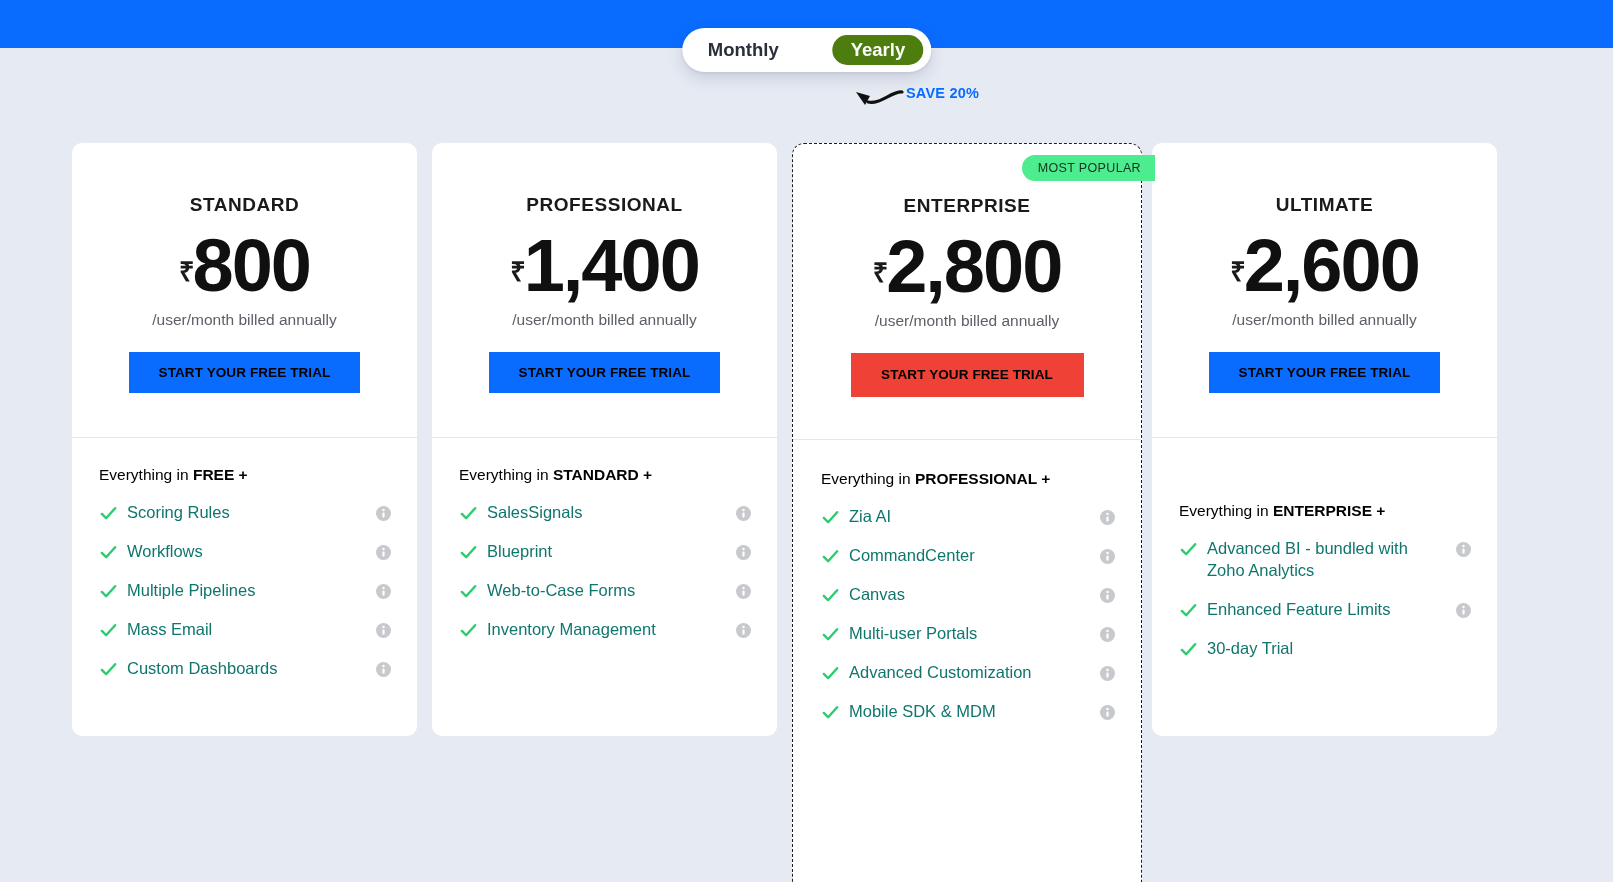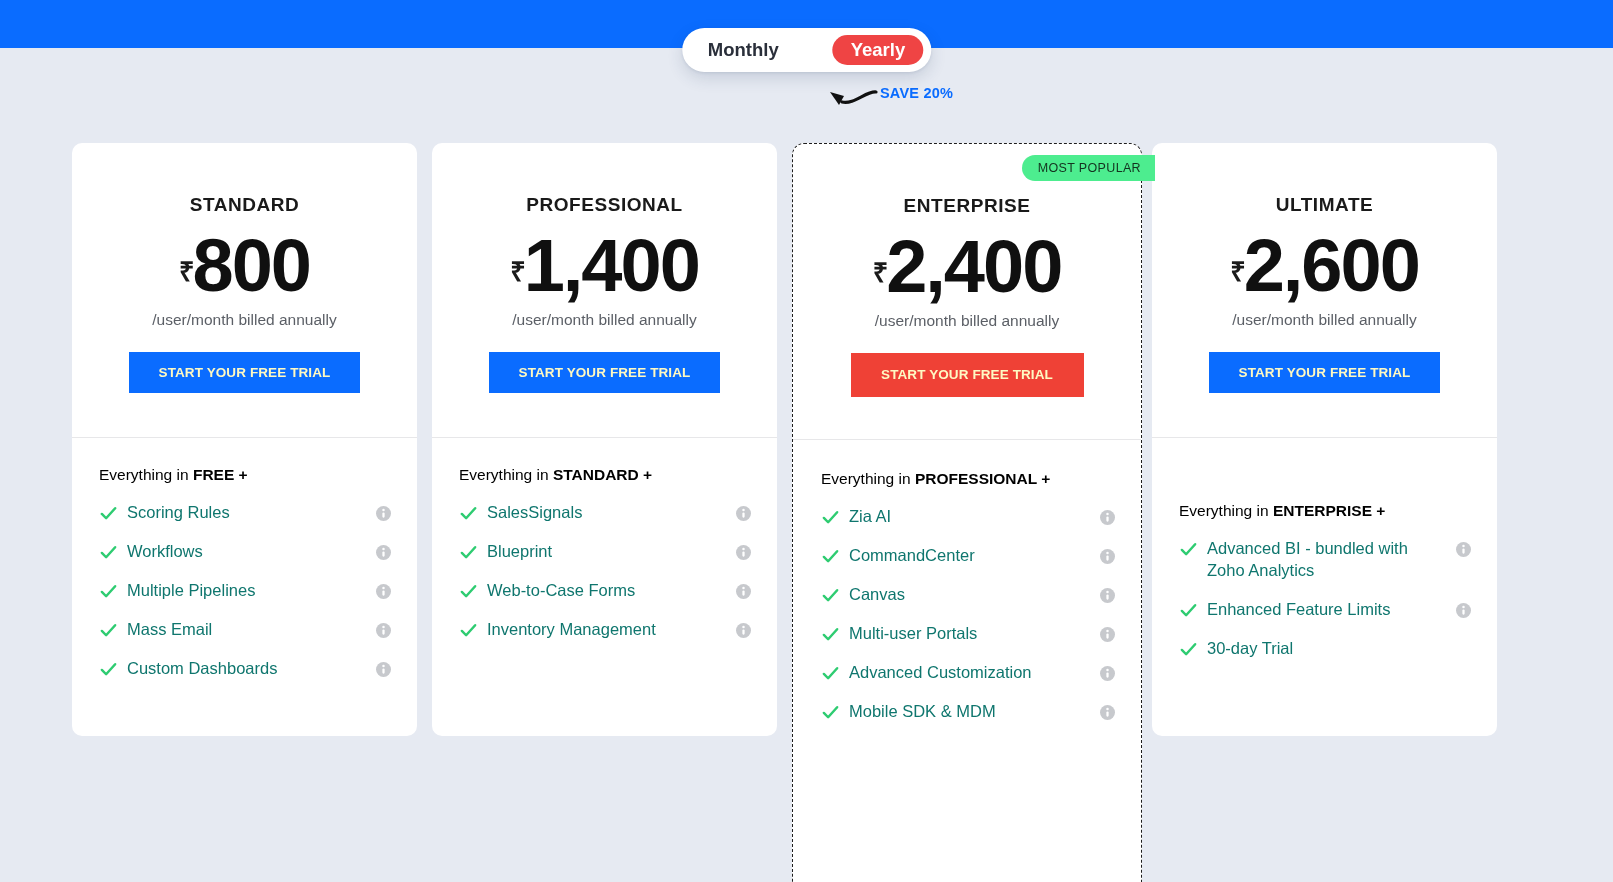--- a/index.html
+++ b/index.html
@@ -45,29 +45,29 @@
     font-size: 18.5px;
     font-weight: 700;
     color: #2a2f3a;
     padding: 6px 18px;
     border-radius: 30px;
     line-height: 1;
     cursor: pointer;
     white-space: nowrap;
   }
   .toggle-opt.active {
-    background: #ef4444;
+    background: #4d7c0f;
     color: #ffffff;
   }
 
   
   .save-annot {
     position: absolute;
     top: 78px;
-    left: 822px;
+    left: 848px;
     display: flex;
     align-items: center;
     z-index: 35;
   }
   .save-arrow { width: 56px; height: 30px; display:block; }
   .save-text {
     font-size: 14.5px;
     font-weight: 700;
     color: #0a6cff;
     letter-spacing: 0.2px;
@@ -154,21 +154,21 @@
     line-height: 1;
   }
 
   .cta {
     display: block;
     margin: 24px auto 0 auto;
     width: 231px;
     height: 41px;
     border: none;
     background: #0a6cff;
-    color: #fef9c3;
+    color: #000000;
     font-family: "Liberation Sans", sans-serif;
     font-size: 13.5px;
     font-weight: 700;
     letter-spacing: 0.1px;
     cursor: pointer;
   }
   .cta.red { background: #ef4136; width: 233px; height: 44px; }
 
   .divider {
     margin-top: 44px;
@@ -393,21 +393,21 @@
       </div>
     </div>
   </div>
 
   <div class="card featured">
     <div class="badge">MOST POPULAR</div>
     <div class="card-top">
       <div class="plan-name">ENTERPRISE</div>
       <div class="price-row">
         <span class="currency">₹</span>
-        <span class="price-amount">2,400</span>
+        <span class="price-amount">2,800</span>
       </div>
       <div class="billing-note">/user/month billed annually</div>
       <button class="cta red">START YOUR FREE TRIAL</button>
       <div class="divider"></div>
     </div>
     <div class="features">
       <div class="everything">
         <span>Everything in </span><b>PROFESSIONAL</b><b> +</b>
       </div>
       <div class="feat">

